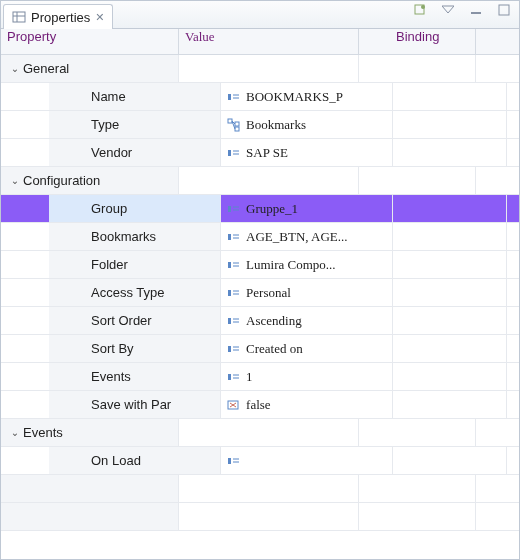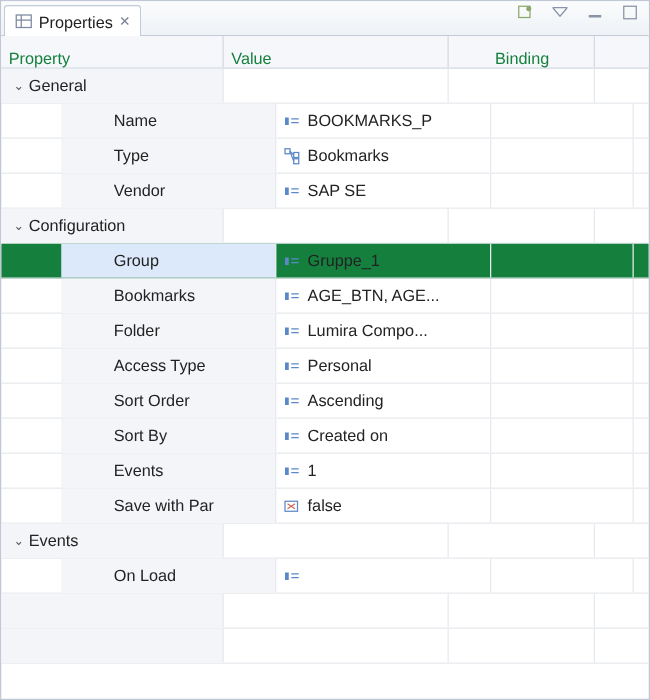--- a/index.html
+++ b/index.html
@@ -54,27 +54,27 @@
     cursor: pointer;
   }
   .header-row {
     display: flex;
     height: 26px;
     background: #f5f7fa;
     border-bottom: 1px solid #d4dae2;
   }
   .header-row > div {
     display: flex;
-    align-items: flex-end;
+    align-items: flex-start;
     padding: 0 6px;
     border-right: 1px solid #d4dae2;
-    color: #15803d;
+    color: #701a75;
   }
   .col-prop { width: 178px; }
-  .col-val  { width: 180px; }
+  .col-val  { width: 180px; font-family: Liberation Serif, serif; }
   .col-bind { width: 86px; margin-left: 31px; }
   .col-rest { flex: 1; border-right: none !important; }
   .grid { }
   .row {
     display: flex;
     height: 28px;
     border-bottom: 1px solid #e6e9ee;
   }
   .row > div {
     display: flex;
@@ -101,21 +101,21 @@
     margin-right: 2px;
     font-size: 10px;
   }
   .indent1 { padding-left: 42px !important; margin-left: 48px; }
   .indent0 { padding-left: 8px !important; }
   .val-icon {
     display: inline-flex;
     margin-right: 5px;
     color: #5b88c7;
   }
-  .row.selected { background: #15803d; }
+  .row.selected { background: #8b5cf6; }
   .row.selected > .col-prop { background: #dbe9fb; }
   svg { display: block; }
 </style>
 </head>
 <body>
 
 <div class="tabbar">
   <div class="tab">
     <span>
       <svg width="14" height="14">

